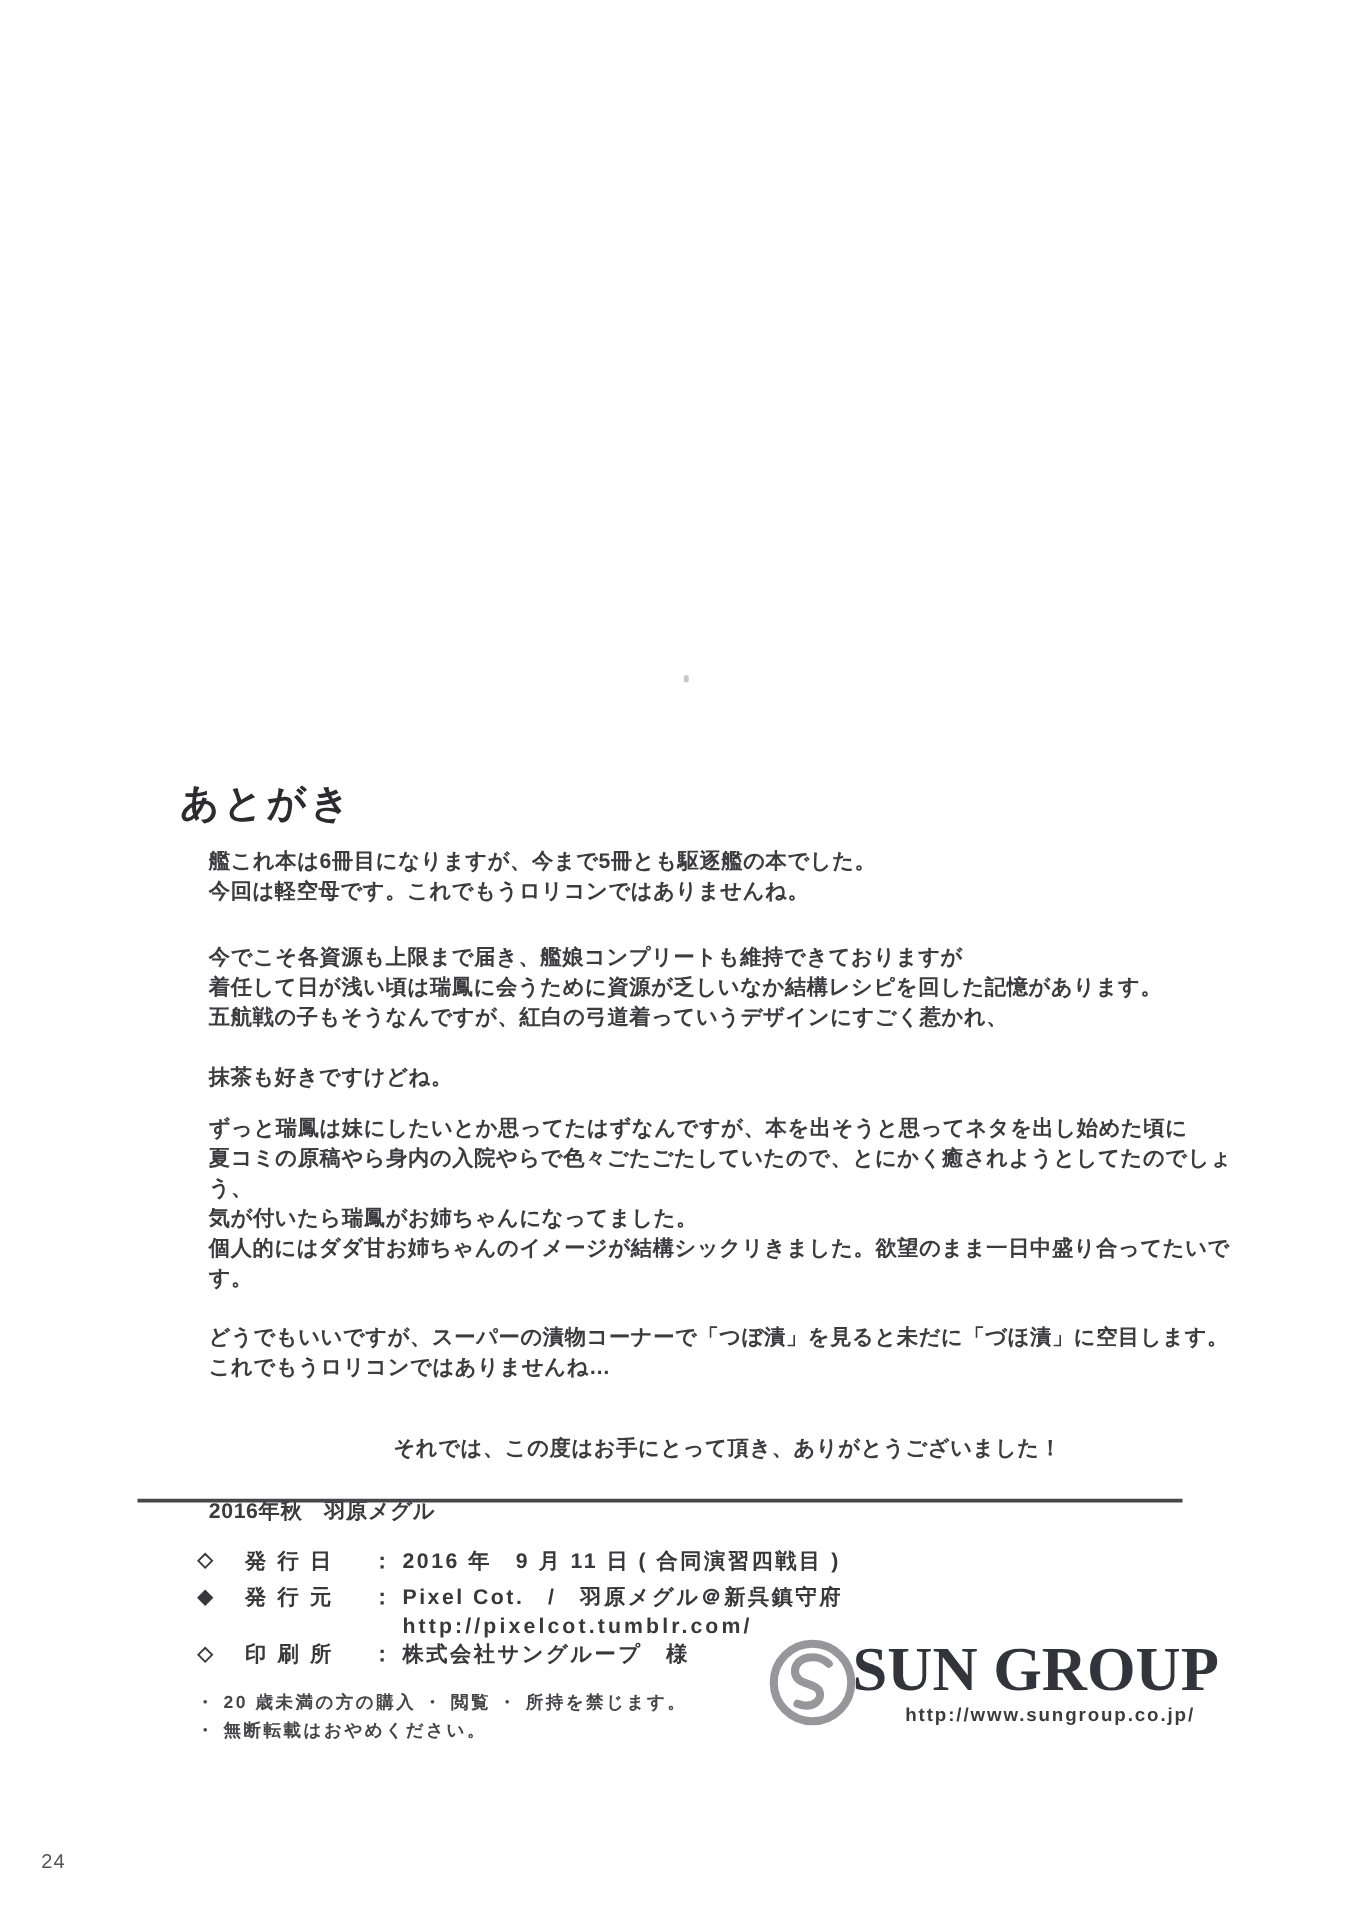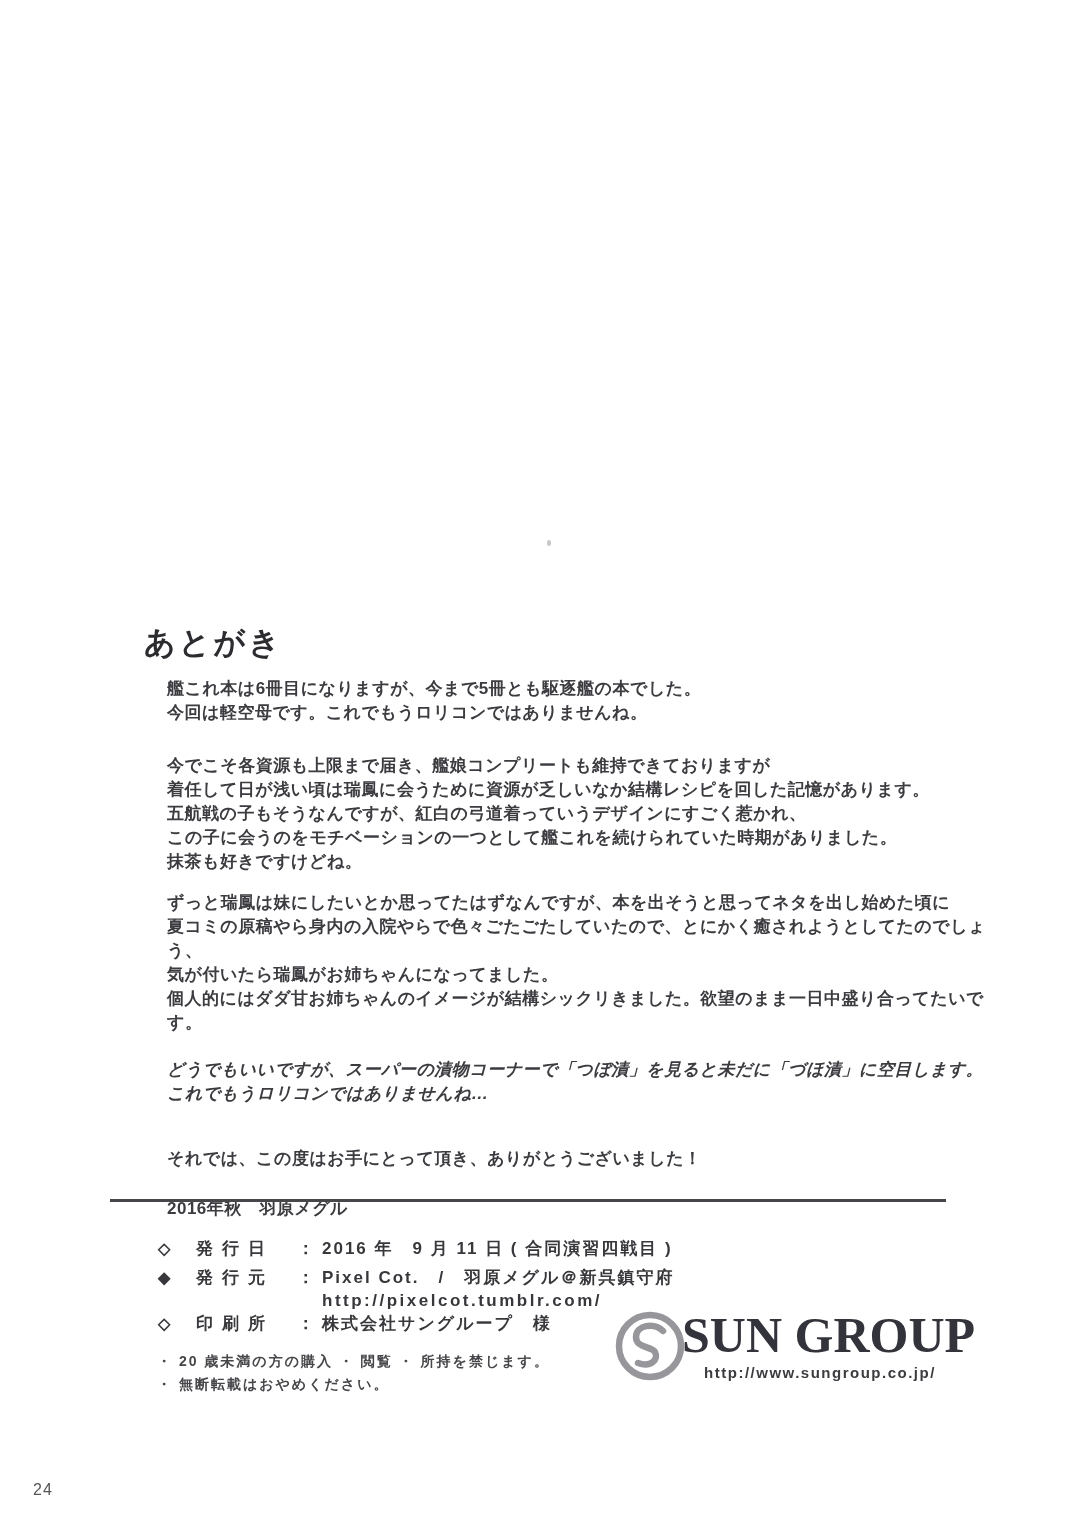--- a/index.html
+++ b/index.html
@@ -18,22 +18,22 @@
   }
   .afterword-body {
     position:absolute; left:167px; top:677px; width:830px;
     font-size:17px; line-height:24px; font-weight:600;
     color:#3b3b40; letter-spacing:0.5px;
   }
   .afterword-body p { margin:0 0 28px 0; }
   .afterword-body p:nth-of-type(1){ margin-bottom:29px; }
   .afterword-body p:nth-of-type(2){ margin-bottom:17px; }
   .afterword-body p:nth-of-type(3){ margin-bottom:23px; }
-  .afterword-body p:nth-of-type(4){ margin-bottom:41px;font-style:italic; }
-  .afterword-body p:nth-of-type(5){ margin-bottom:26px; }
+  .afterword-body p:nth-of-type(4){ margin-bottom:41px; }
+  .afterword-body p:nth-of-type(5){ margin-bottom:26px;text-align:center; }
   .afterword-body p:nth-of-type(6){ margin-bottom:0; }
   .divider {
     position:absolute; left:110px; top:1199px;
     width:836px; height:3px; background:#47474b;
   }
   .colophon {
     position:absolute; left:158px; top:1238px; width:560px;
     font-size:17px; font-weight:700; color:#38383c;
   }
   .colophon-row { display:flex; line-height:21px; letter-spacing:2.5px; }
@@ -55,21 +55,21 @@
   .printer-logo { position:absolute; left:610px; top:1300px; width:350px; height:100px; }
   .printer-mark { position:absolute; left:0; top:6px; }
   .printer-name {
     position:absolute; left:72px; top:10px; width:278px;
     font-family:"Liberation Serif", serif;
     font-size:50px; line-height:50px; font-weight:700;
     letter-spacing:0px; color:#33333b; white-space:nowrap;
   }
   .printer-url {
     position:absolute; left:74px; top:64px; width:272px;
-    text-align:center; font-size:15px; font-weight:600;
+    text-align:right; font-size:15px; font-weight:600;
     letter-spacing:1.5px; color:#3c3c40; white-space:nowrap;
   }
   .page-number {
     position:absolute; left:33px; top:1481px;
     font-size:16px; color:#55555a; letter-spacing:1px;
   }
   .scan-artifact {
     position:absolute; left:547px; top:540px;
     width:4px; height:6px; border-radius:2px;
     background:#c9c9c9;
@@ -77,21 +77,21 @@
 </style>
 </head>
 <body>
 
 <div class="page">
 
   <h1 class="page-title">あとがき</h1>
 
   <div class="afterword-body">
       <p><span>艦これ本は6冊目になりますが、今まで5冊とも駆逐艦の本でした。</span><br><span>今回は軽空母です。これでもうロリコンではありませんね。</span></p>
-      <p><span>今でこそ各資源も上限まで届き、艦娘コンプリートも維持できておりますが</span><br><span>着任して日が浅い頃は瑞鳳に会うために資源が乏しいなか結構レシピを回した記憶があります。</span><br><span>五航戦の子もそうなんですが、紅白の弓道着っていうデザインにすごく惹かれ、</span><br><span>この子に会うのをモチベーションの一つとして艦これを続けられていた時期がありました。</span><br><span>抹茶も好きですけどね。</span></p>
+      <p><span>今でこそ各資源も上限まで届き、艦娘コンプリートも維持できておりますが</span><br><span>着任して日が浅い頃は瑞鳳に会うために資源が乏しいなか結構レシピを回した記憶があります。</span><br><span>五航戦の子もそうなんですが、紅白の弓道着っていうデザインにすごく惹かれ、</span><br><br><span>抹茶も好きですけどね。</span></p>
       <p><span>ずっと瑞鳳は妹にしたいとか思ってたはずなんですが、本を出そうと思ってネタを出し始めた頃に</span><br><span>夏コミの原稿やら身内の入院やらで色々ごたごたしていたので、とにかく癒されようとしてたのでしょう、</span><br><span>気が付いたら瑞鳳がお姉ちゃんになってました。</span><br><span>個人的にはダダ甘お姉ちゃんのイメージが結構シックリきました。欲望のまま一日中盛り合ってたいです。</span></p>
       <p><span>どうでもいいですが、スーパーの漬物コーナーで「つぼ漬」を見ると未だに「づほ漬」に空目します。</span><br><span>これでもうロリコンではありませんね…</span></p>
       <p><span>それでは、この度はお手にとって頂き、ありがとうございました！</span></p>
       <p><span>2016年秋　羽原メグル</span></p>
     </div>
 
   <div class="divider"></div>
 
   <div class="colophon">
     <div class="colophon-row r1">

